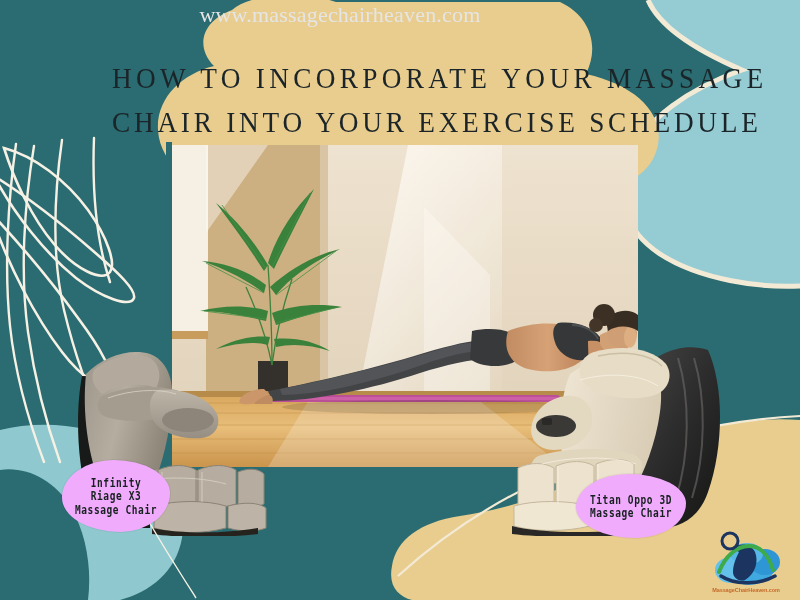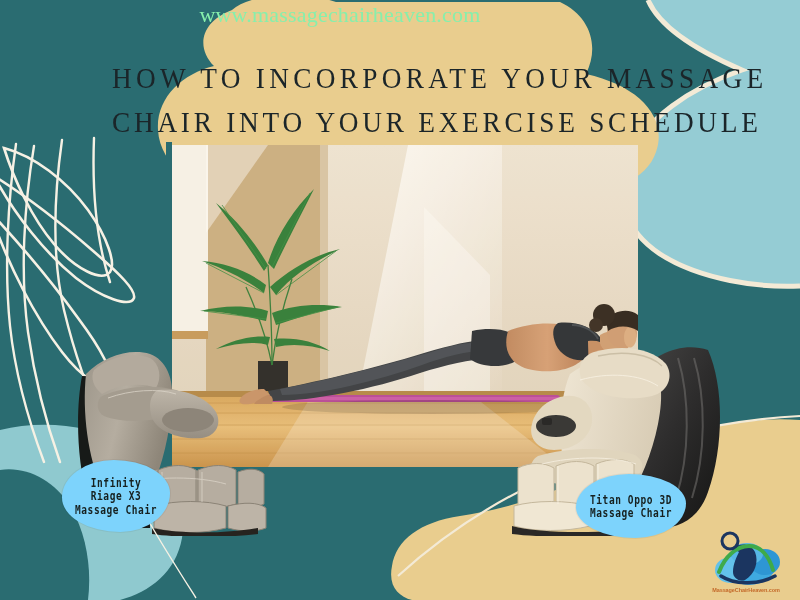--- a/index.html
+++ b/index.html
@@ -16,21 +16,21 @@
   svg.layer{ display:block; }
 
   
   .site-url{
     position:absolute;
     top:2px; left:0; width:680px;
     text-align:center;
     font-family:"Liberation Serif", serif;
     font-size:22px;
     letter-spacing:.2px;
-    color:#86efac;
+    color:#e5e5e5;
     z-index:30;
     white-space:nowrap;
   }
 
   
   .title-block{
     position:absolute;
     left:112px; top:56px;
     width:580px;
     z-index:30;
@@ -62,21 +62,21 @@
   
   .chair{ position:absolute; z-index:25; }
   .chair svg{ display:block; }
   .chair-left{ left:58px; top:338px; width:210px; height:198px; }
   .chair-right{ left:512px; top:336px; width:212px; height:200px; }
 
   
   .callout{
     position:absolute;
     z-index:40;
-    background:#7dd3fc;
+    background:#f0abfc;
     display:flex; flex-direction:column;
     align-items:center; justify-content:center;
     text-align:center;
     color:#16201f;
     font-family:"DejaVu Sans Mono", monospace;
     border-radius:48% 52% 46% 54% / 52% 46% 54% 48%;
     box-shadow:0 0 0 1px rgba(0,0,0,.05);
   }
   .callout-left{
     left:62px; top:460px; width:108px; height:72px;

